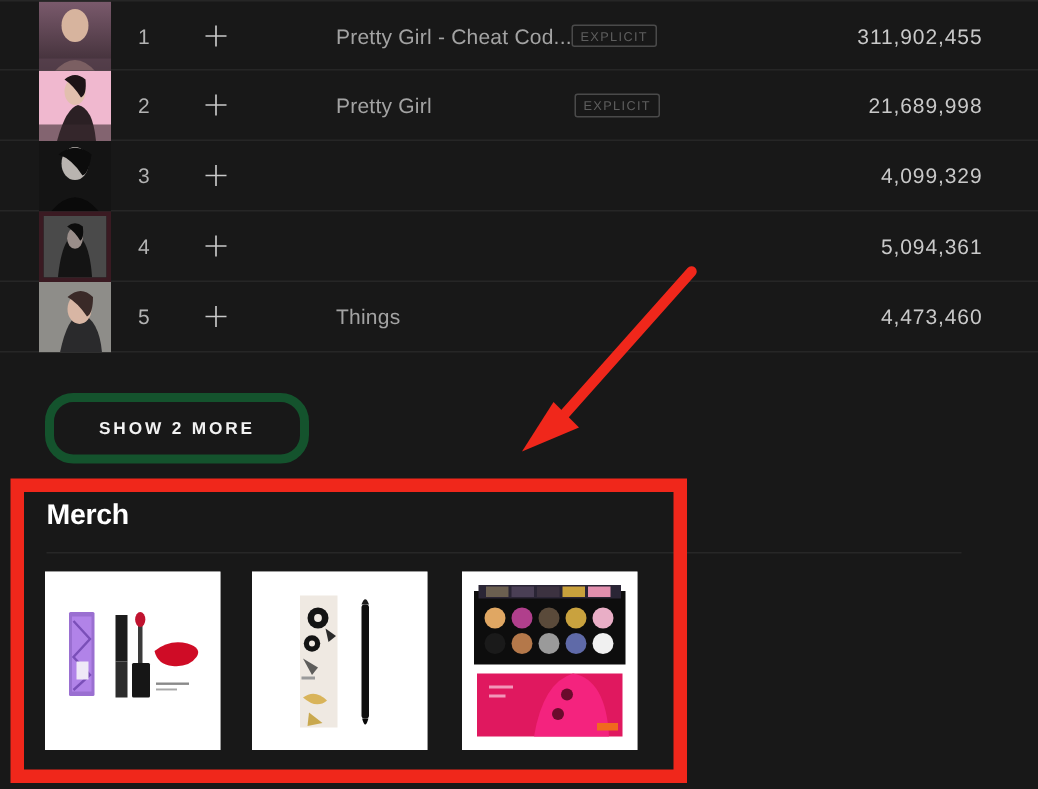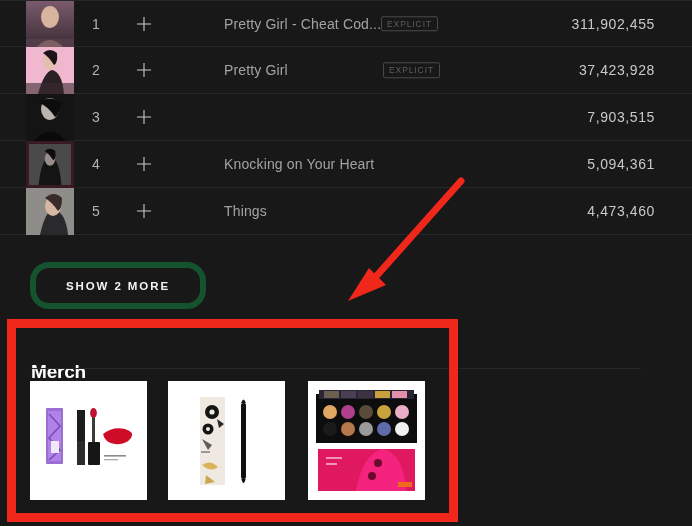--- a/index.html
+++ b/index.html
@@ -103,21 +103,20 @@
     left: 0px; top: 318px;
     width: 692px; height: 208px;
   }
   .merch-title {
     position: absolute;
     left: 31px; top: 333px;
     color: #ffffff;
     font-size: 19px;
     font-weight: 700;
     letter-spacing: -0.2px;
-    margin-top: 28px;
   }
   .merch-divider {
     position: absolute;
     left: 31px; top: 368px;
     width: 610px; height: 1px;
     background: #272727;
   }
   .merch-grid { position: absolute; left: 0; top: 0; }
   .merch-card {
     position: absolute;
@@ -191,57 +190,56 @@
         </svg>
       </div>
       <span class="track-index">2</span>
       <span class="add-btn">
         <svg viewBox="0 0 16 16">
             <path d="M8 1v14M1 8h14" stroke="currentColor" stroke-width="1.1" fill="none"></path>
           </svg>
       </span>
       <span class="track-title">Pretty Girl</span>
       <span class="explicit-badge" style="left:383px;">EXPLICIT</span>
-      <span class="plays">37,423,928</span>
+      <span class="plays">21,689,998</span>
     </div>
 
     <div class="track-row">
       <div class="thumb">
         <svg viewBox="0 0 48 47" preserveAspectRatio="none">
           <rect width="48" height="47" fill="#141414"></rect>
           <ellipse cx="24" cy="15" rx="9" ry="11" fill="#b9b4b0"></ellipse>
           <path d="M13 9 q11 -9 22 0 q-2 13 -6 14 q-7 -11 -16 -14z" fill="#0c0c0c"></path>
           <path d="M8 47 q16 -19 32 0 z" fill="#0a0a0a"></path>
         </svg>
       </div>
       <span class="track-index">3</span>
       <span class="add-btn">
         <svg viewBox="0 0 16 16">
             <path d="M8 1v14M1 8h14" stroke="currentColor" stroke-width="1.1" fill="none"></path>
           </svg>
       </span>
-      <span class="plays">7,903,515</span>
+      <span class="plays">4,099,329</span>
     </div>
 
     <div class="track-row">
       <div class="thumb framed">
         <svg viewBox="0 0 48 47" preserveAspectRatio="none">
           <rect width="48" height="47" fill="#4a4a4a"></rect>
           <path d="M11 47 q3 -30 13 -33 q11 3 13 33 z" fill="#141414"></path>
           <ellipse cx="24" cy="17" rx="6" ry="8" fill="#9a8e8a"></ellipse>
           <path d="M18 8 q6 -5 12 0 q1 9 -2 11 q-4 -7 -10 -11z" fill="#0c0c0c"></path>
         </svg>
       </div>
       <span class="track-index">4</span>
       <span class="add-btn">
         <svg viewBox="0 0 16 16">
             <path d="M8 1v14M1 8h14" stroke="currentColor" stroke-width="1.1" fill="none"></path>
           </svg>
       </span>
-      <span class="track-title">Knocking on Your Heart</span>
       <span class="plays">5,094,361</span>
     </div>
 
     <div class="track-row">
       <div class="thumb">
         <svg viewBox="0 0 48 47" preserveAspectRatio="none">
           <rect width="48" height="47" fill="#8e8d89"></rect>
           <path d="M14 47 q5 -24 14 -26 q12 4 14 26 z" fill="#2a2a2c"></path>
           <ellipse cx="27" cy="18" rx="8" ry="10" fill="#d8b6a4"></ellipse>
           <path d="M19 10 q9 -8 17 0 q0 11 -4 13 q-6 -9 -13 -13z" fill="#3a2a28"></path>

